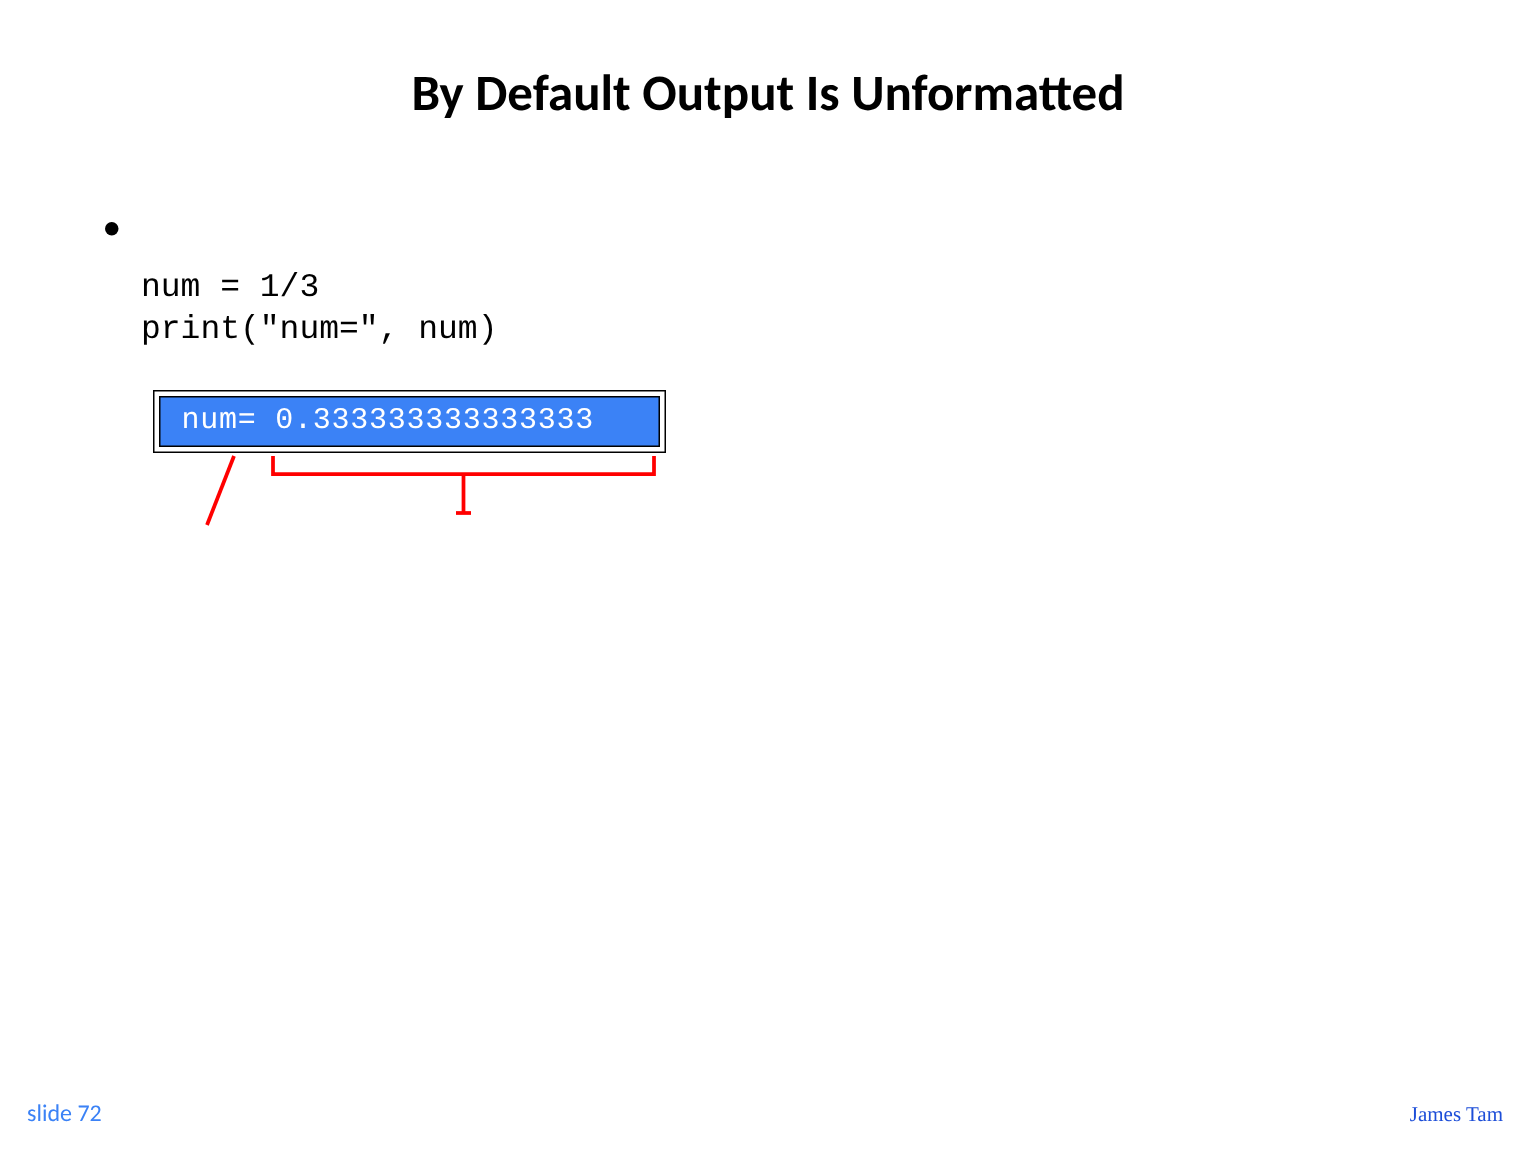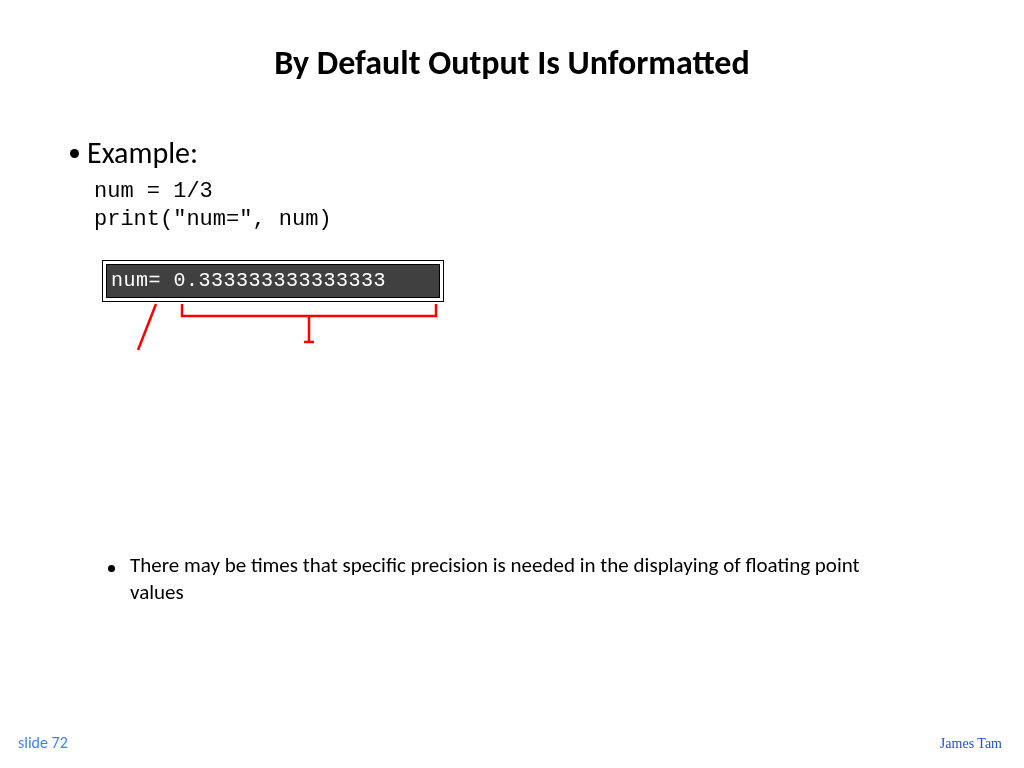--- a/index.html
+++ b/index.html
@@ -60,26 +60,26 @@
     height: 40px;
     border: 1px solid #000;
   }
   .console-inner {
     position: absolute;
     top: 3px;
     left: 3px;
     right: 3px;
     bottom: 3px;
     border: 1px solid #000;
-    background: #404040;
+    background: #3b82f6;
     color: #fff;
     font-family: Consolas, "Courier New", monospace;
     font-size: 20px;
     line-height: 32px;
-    padding-left: 4px;
+    padding-left: 14px;
     letter-spacing: 0.5px;
     white-space: nowrap;
   }
   .svg-annot {
     position: absolute;
     top: 256px;
     left: 96px;
     width: 360px;
     height: 100px;
     overflow: visible;
@@ -135,21 +135,21 @@
   }
 </style>
 </head>
 <body>
 
 <div class="slide">
 
   <div class="title">By Default Output Is Unformatted</div>
 
   <div class="example-heading">
-    <span class="bullet"></span><span>Example:</span>
+    <span class="bullet"></span>
   </div>
 
   <div class="code-block">num = 1/3
 print("num=", num)</div>
 
   <div class="console-wrap">
     <div class="console-inner">num= 0.333333333333333</div>
   </div>
 
   <svg class="svg-annot" viewBox="0 0 360 100">
@@ -158,22 +158,18 @@
 
     <path d="M 86 48 L 86 60 L 340 60 L 340 48" fill="none" stroke="#ff0000" stroke-width="2.5"></path>
 
     <line x1="213" y1="60" x2="213" y2="86" stroke="#ff0000" stroke-width="2.5"></line>
 
     <line x1="208" y1="86" x2="218" y2="86" stroke="#ff0000" stroke-width="2.5"></line>
   </svg>
 
 
   <div class="sub-bullets">
-    <div class="row">
-      <div class="sb"><span class="dot"></span></div>
-      <div class="txt">There may be times that specific precision is needed in the displaying of floating point values</div>
-    </div>
   </div>
 
   <div class="footer-left">slide 72</div>
   <div class="footer-right">James Tam</div>
 
 </div>
 
 </body></html>

